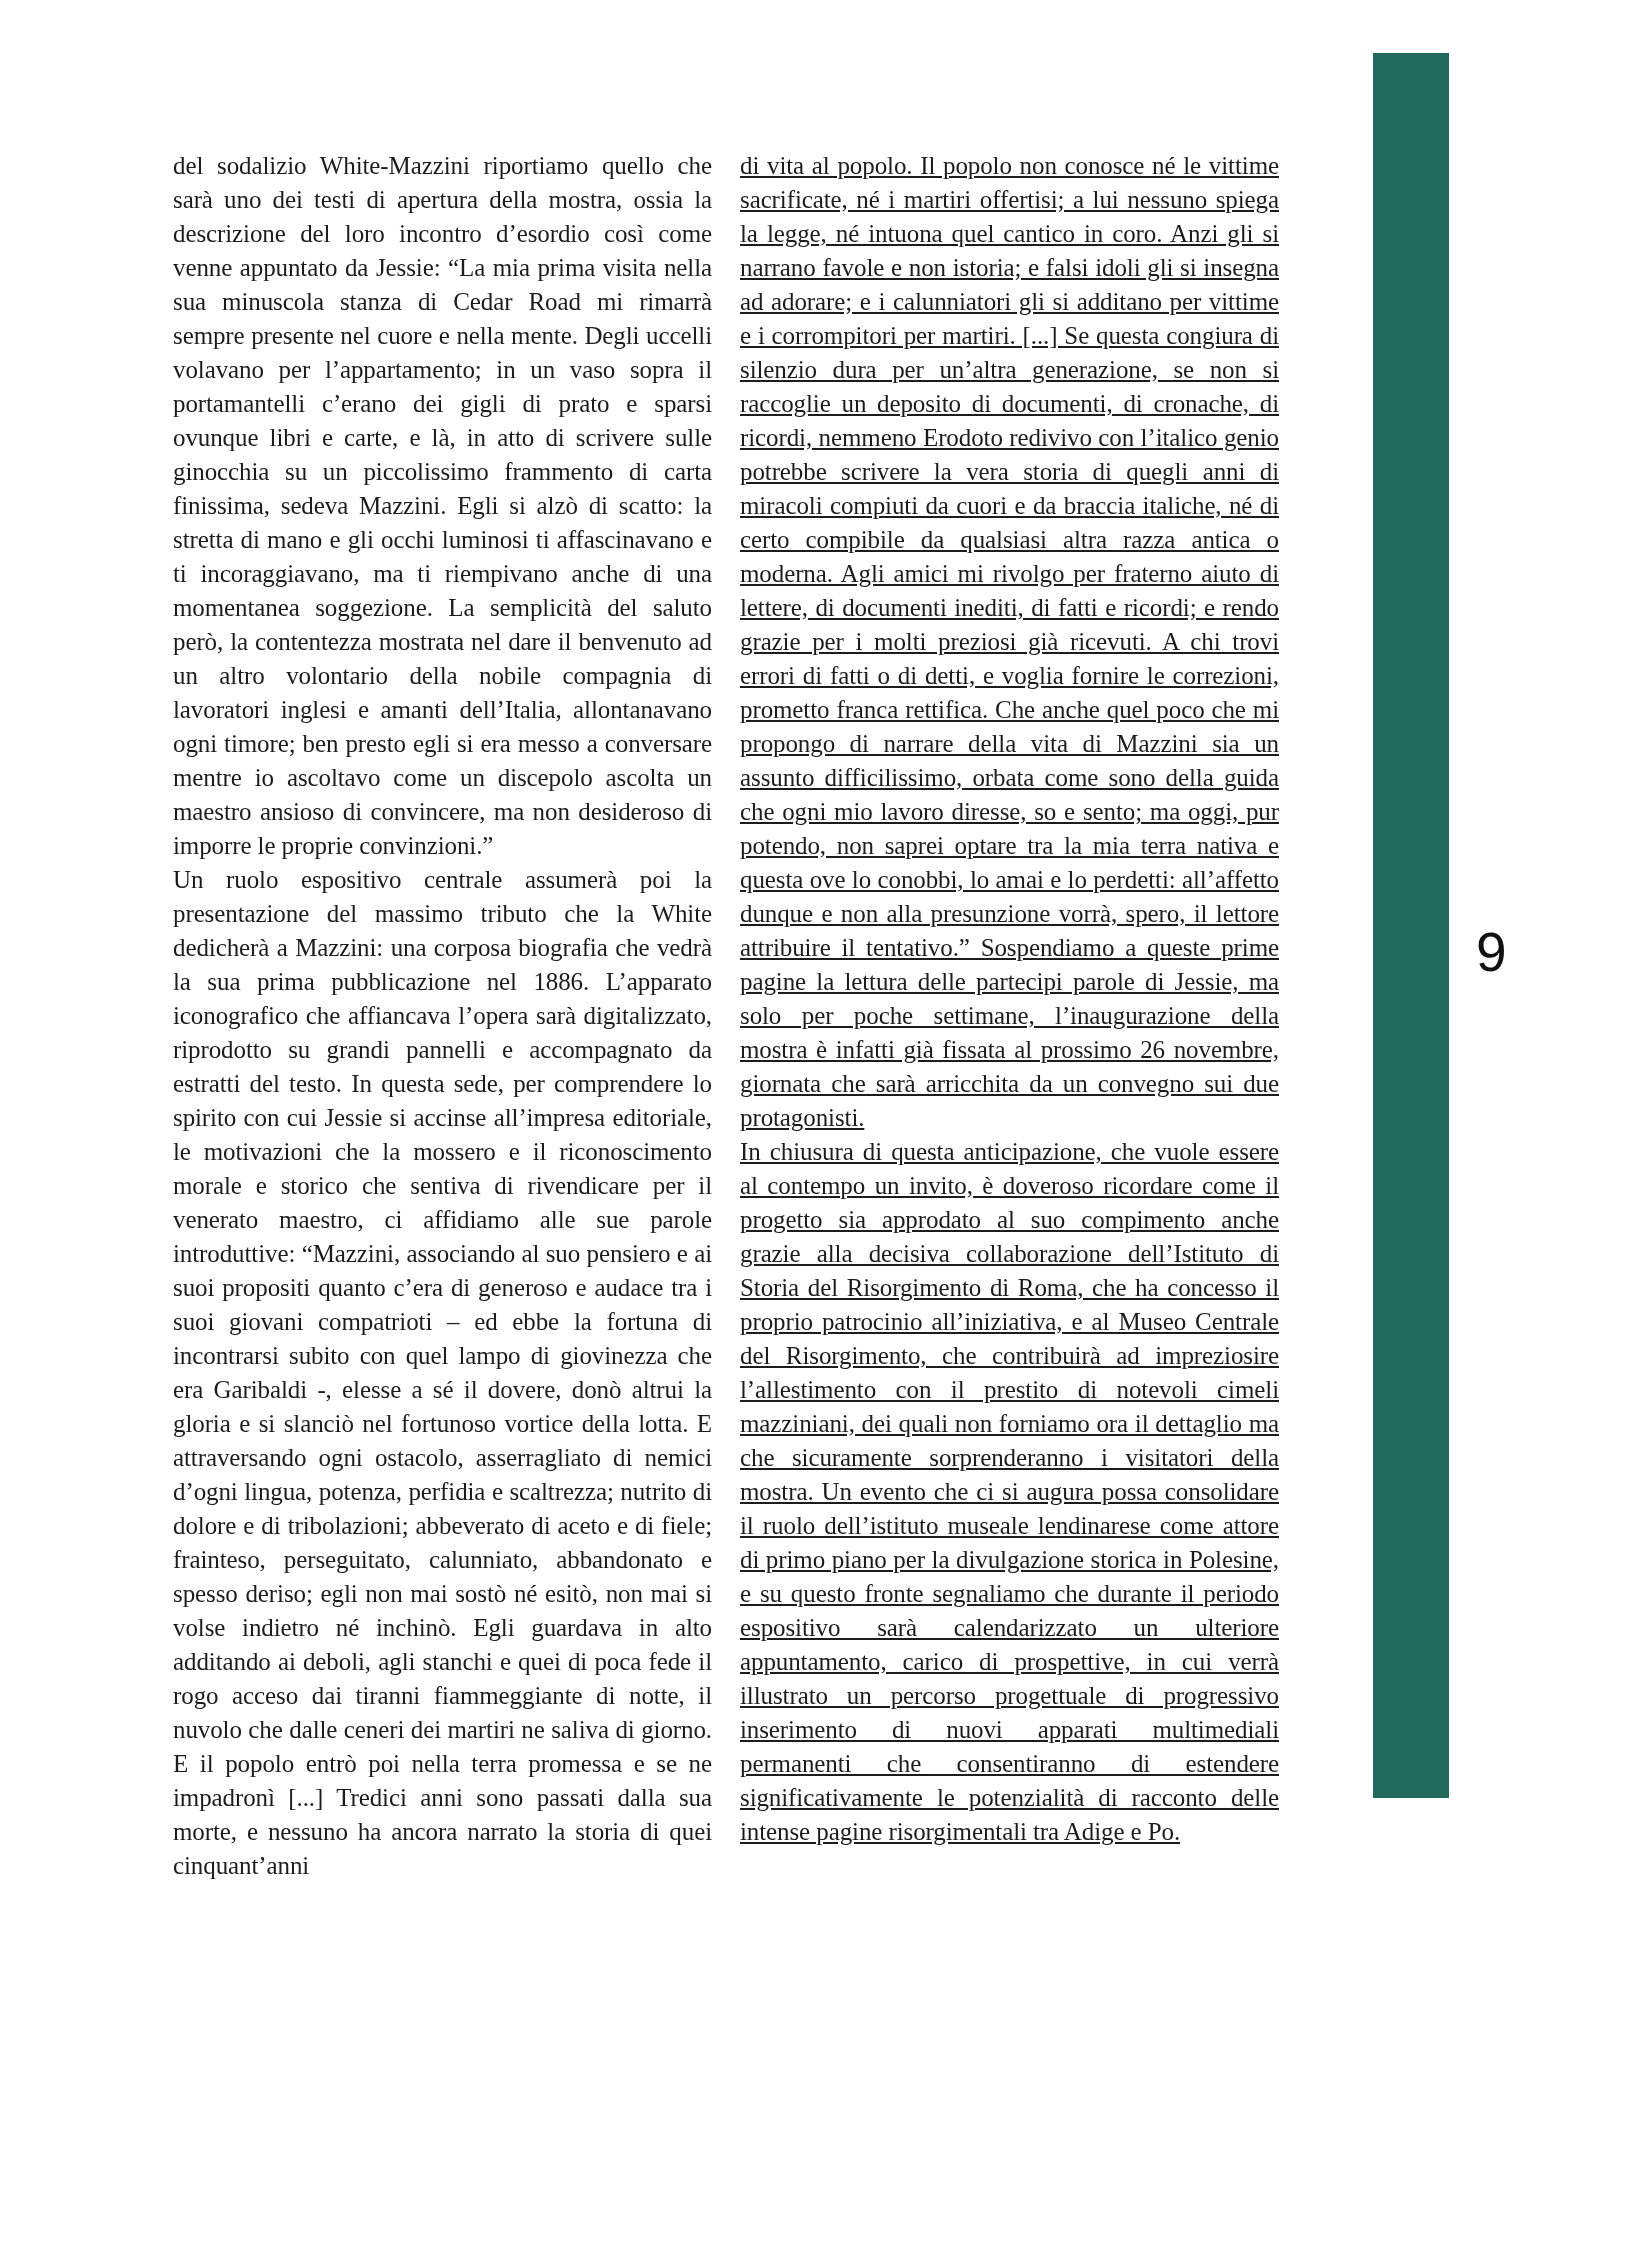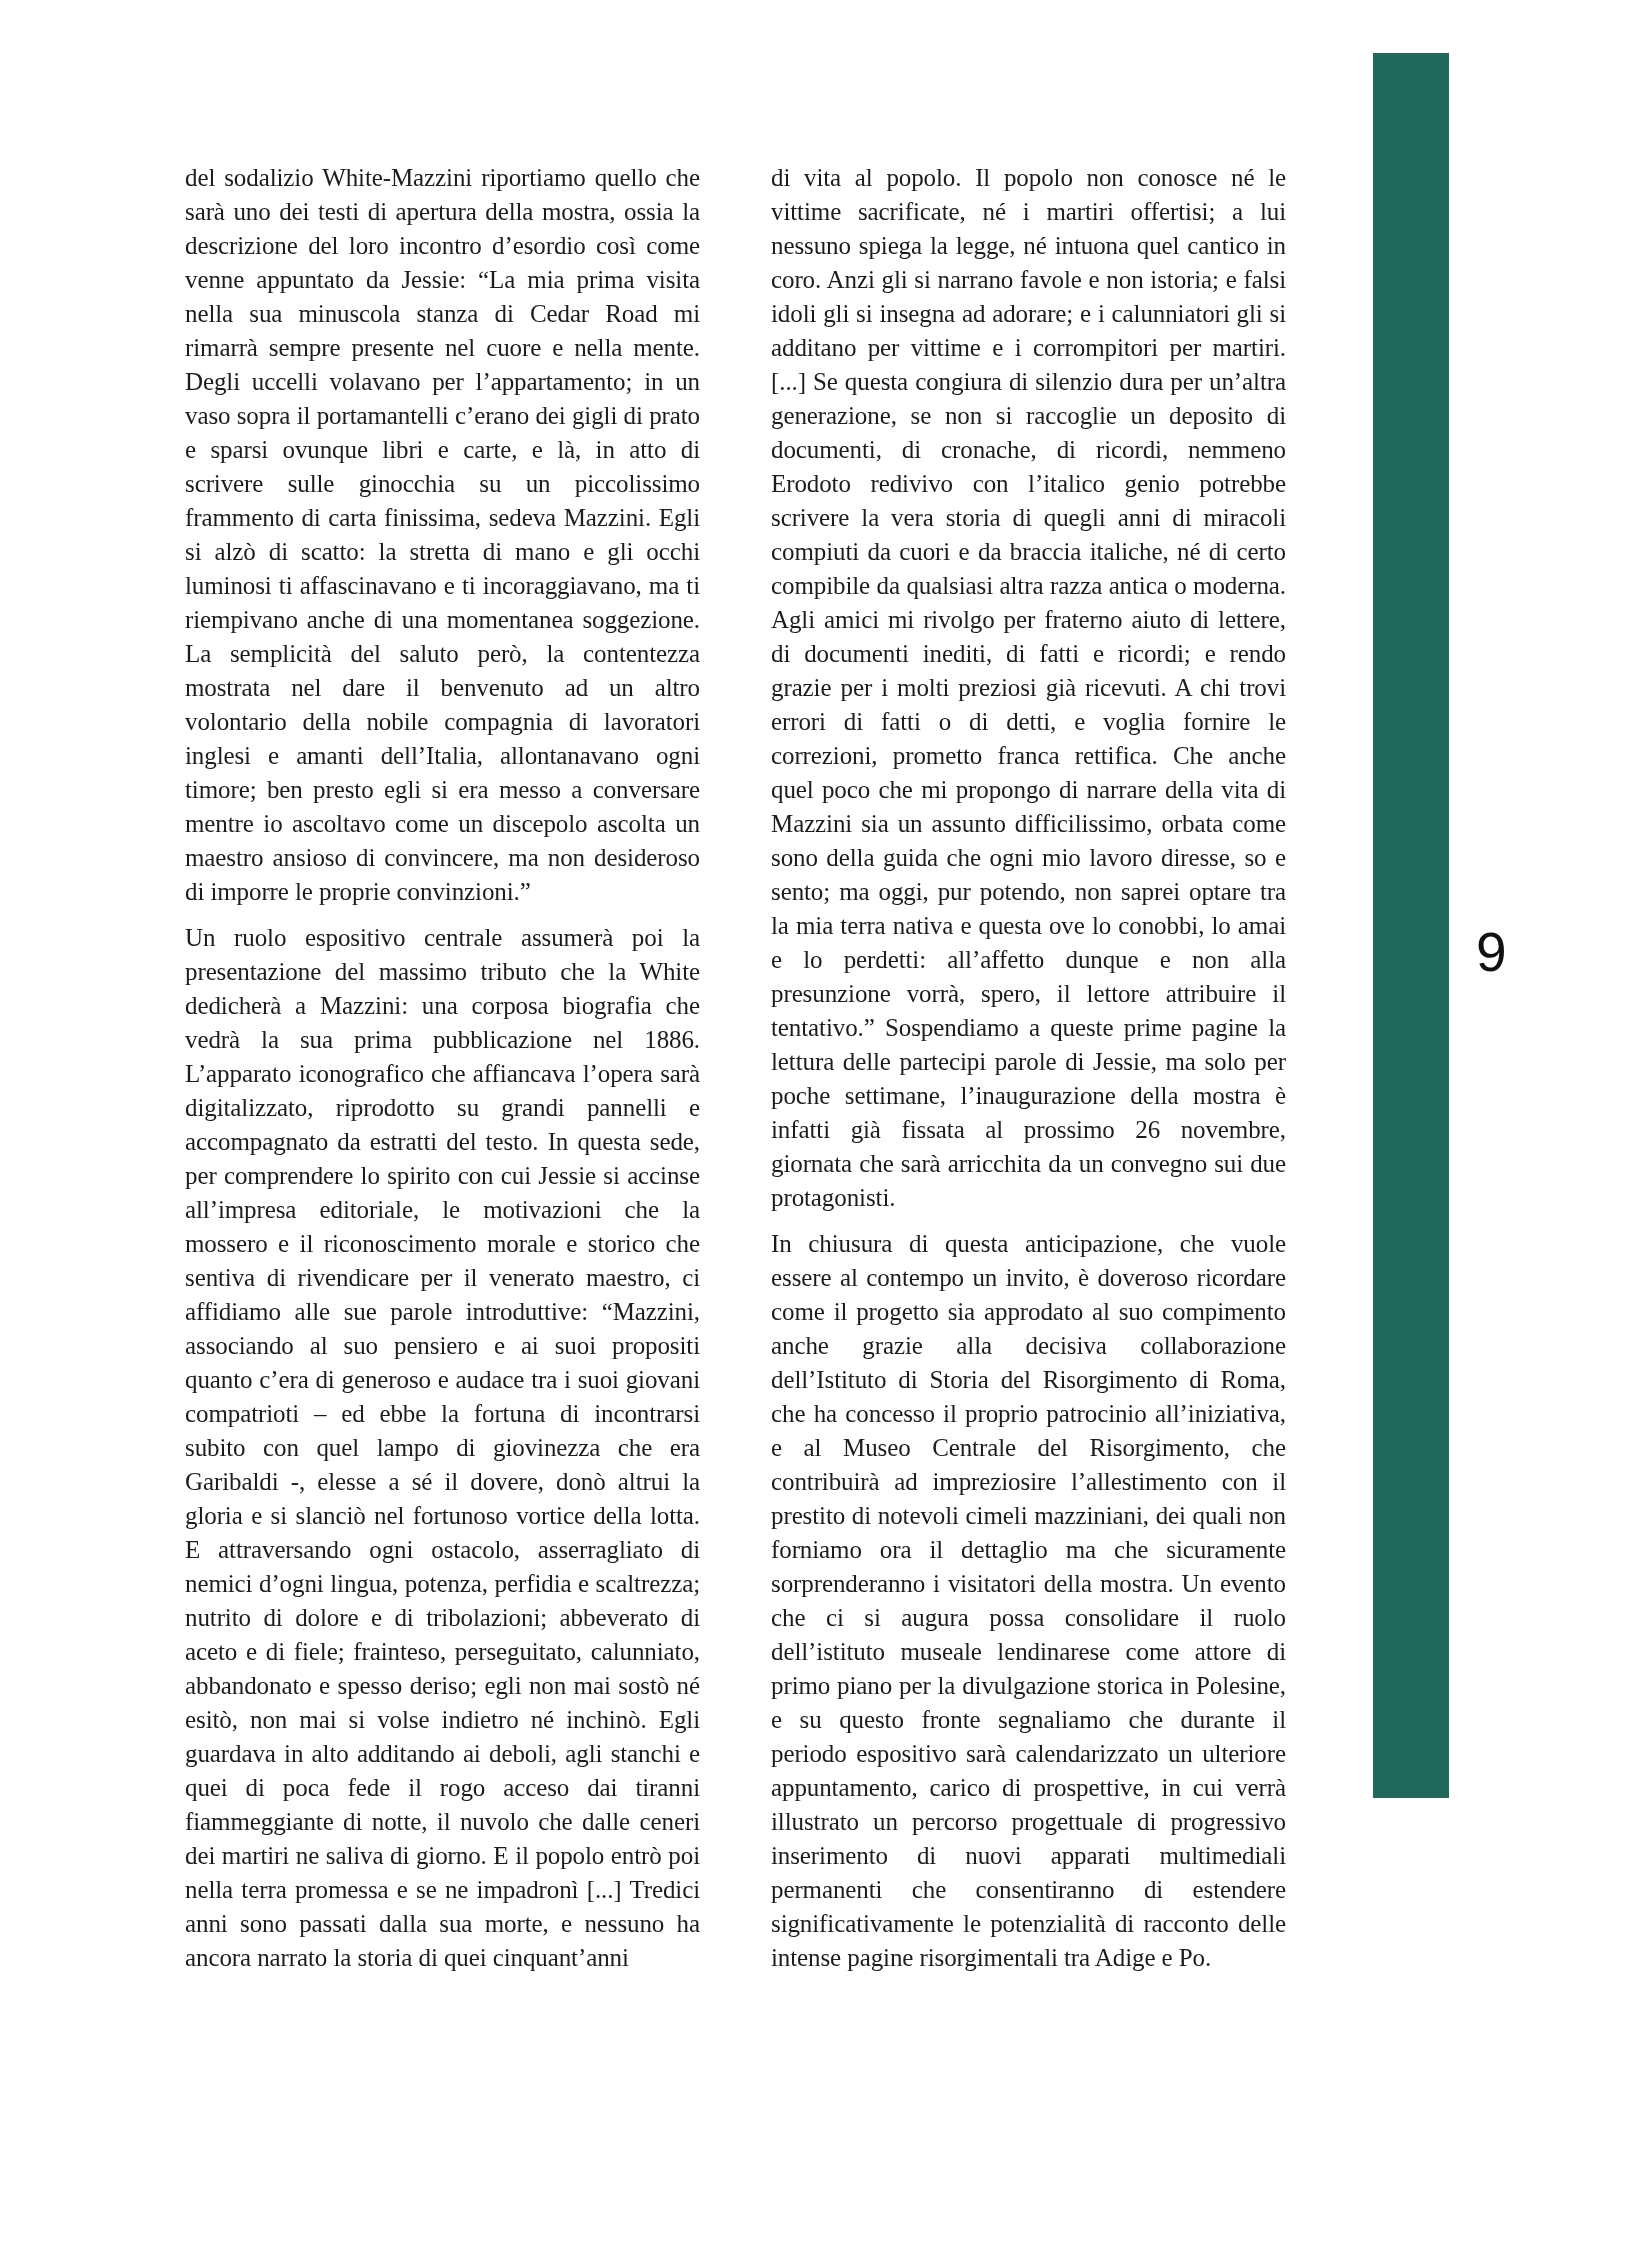--- a/index.html
+++ b/index.html
@@ -19,26 +19,26 @@
     position: absolute;
     top: 149px;
     width: 539px;
     font-size: 25px;
     line-height: 34px;
     color: #1c1c1c;
     text-align: justify;
     letter-spacing: -0.1px;
   }
   .column p {
-    margin: 12px;
+    margin: 0;
     padding: 0;
     text-align: justify;
   }
   .column-left  { left: 173px; }
-  .column-right { left: 759px; }
+  .column-right { left: 740px; text-decoration: underline; }
   .accent-bar {
     position: absolute;
     left: 1373px;
     top: 53px;
     width: 76px;
     height: 1745px;
     background: #216A5B; 
   }
   .page-number {
     position: absolute;

